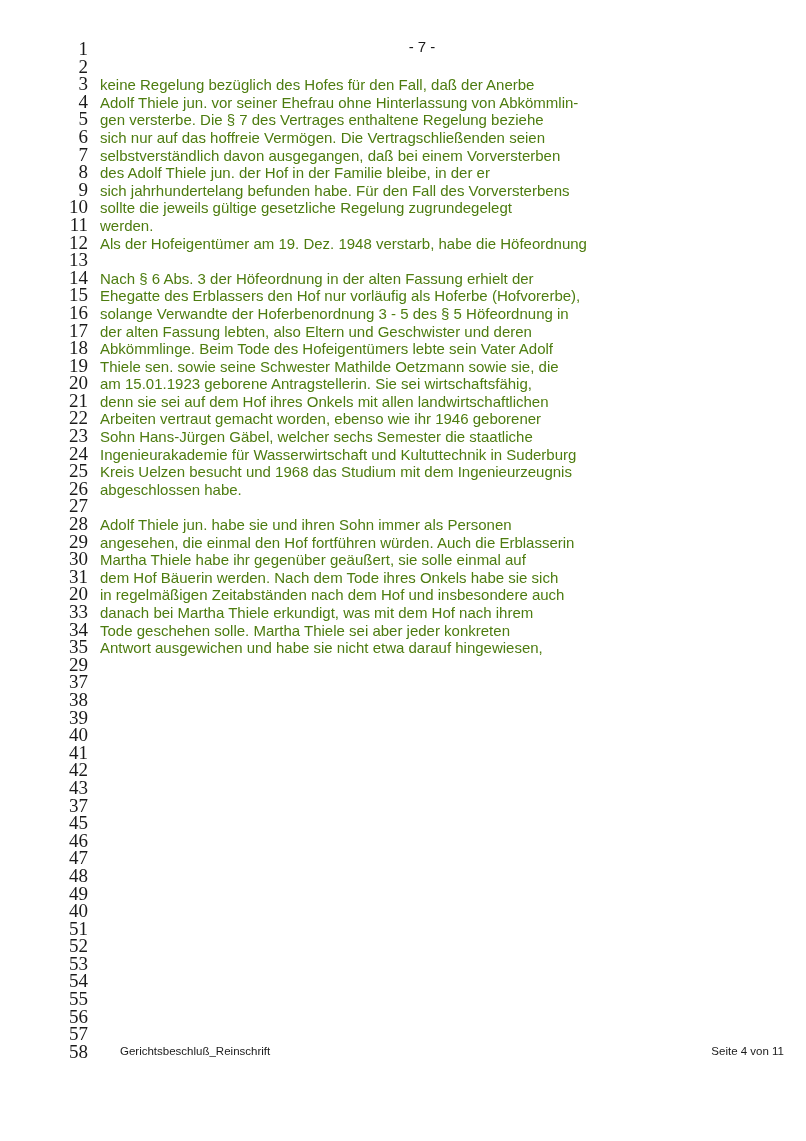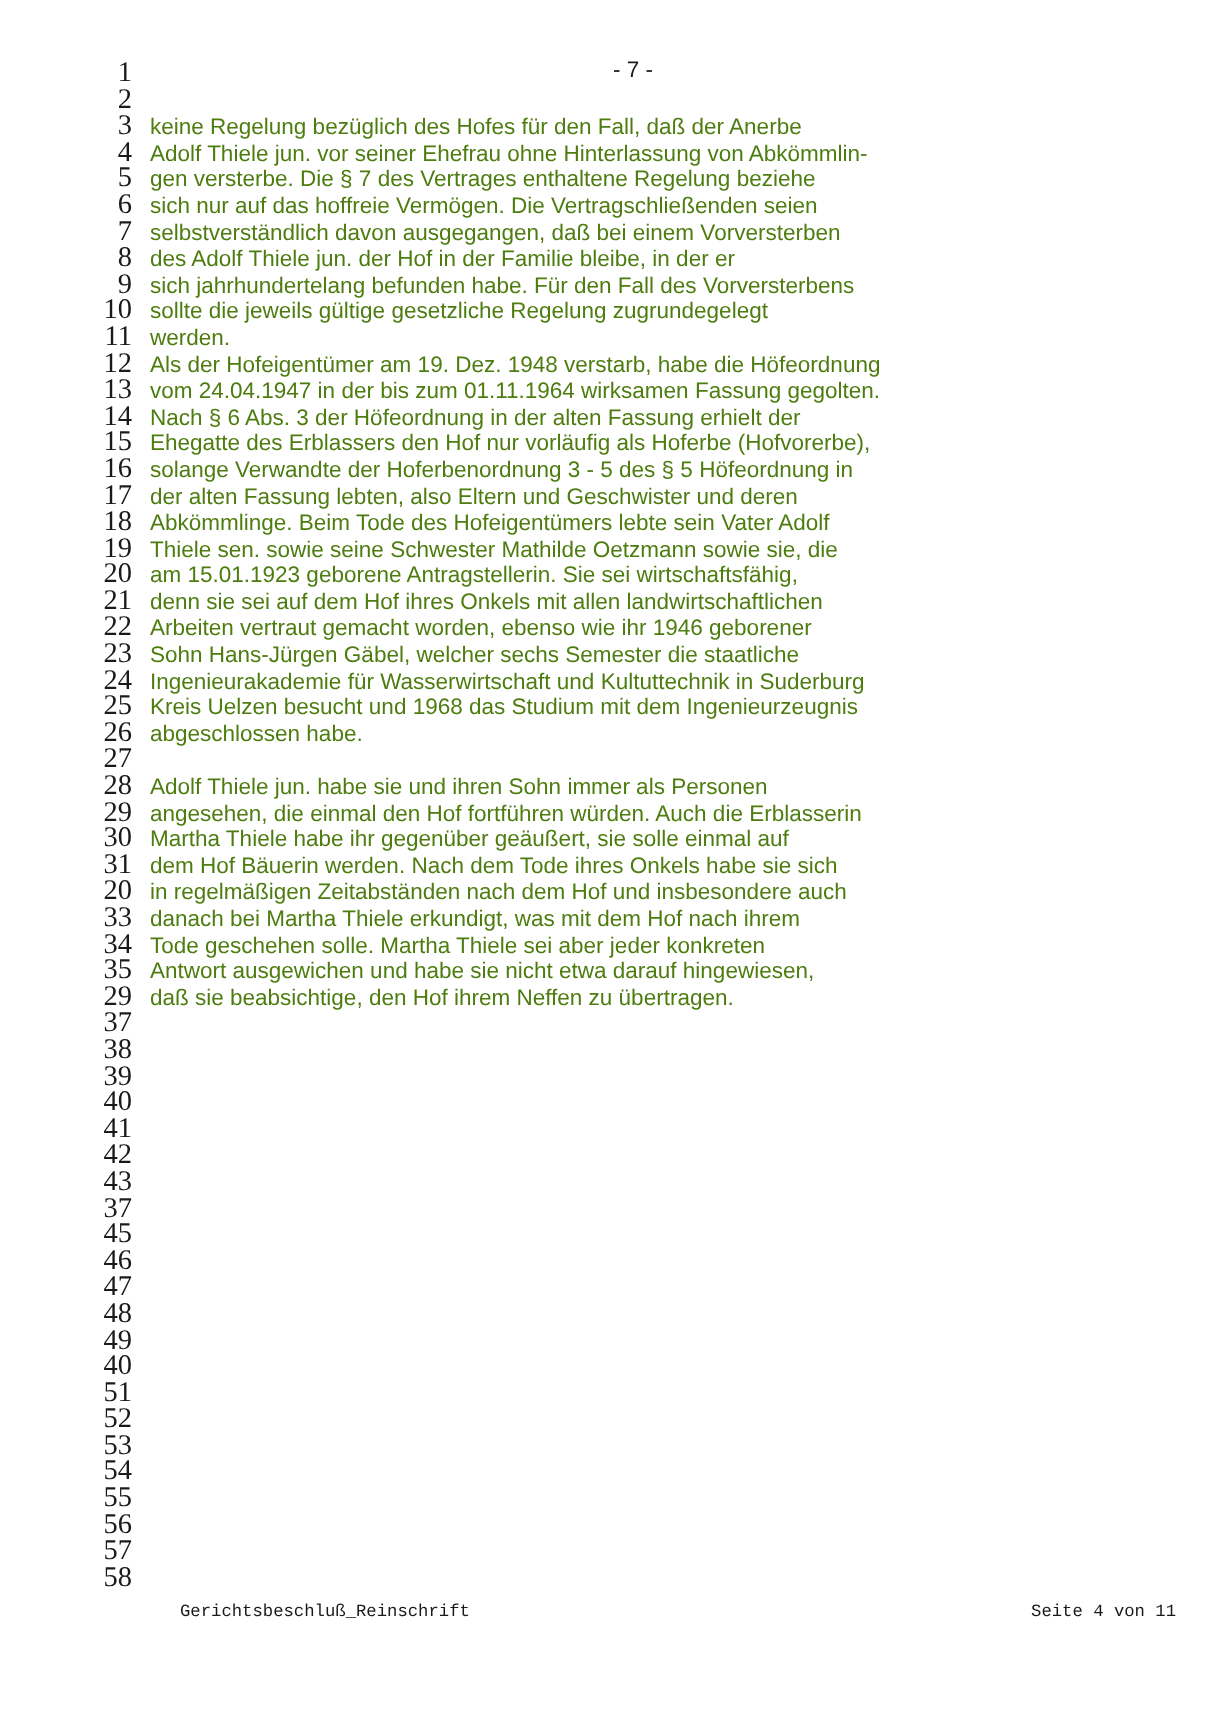--- a/index.html
+++ b/index.html
@@ -50,26 +50,26 @@
   .line-text {
     margin-left: 12px;
     font-family: "Liberation Sans", sans-serif;
     font-size: 15px;
     line-height: 17.6px;
     color: #4d7c0f;
     white-space: pre;
   }
   .page-footer {
     position: absolute;
-    top: 1068px;
+    top: 1045px;
     left: 120px;
     right: 22px;
     display: flex;
     justify-content: space-between;
-    font-family: Liberation Mono, monospace;
+    font-family: Liberation Sans, sans-serif;
     font-size: 11.5px;
     color: #1a1a1a;
   }
 </style>
 </head>
 <body>
 
 <div class="page">
 
   <div class="page-header">- 7 -</div>
@@ -118,21 +118,20 @@
       <div class="line-row">
         <span class="line-num">11</span>
         <span class="line-text">werden.</span>
       </div>
       <div class="line-row">
         <span class="line-num">12</span>
         <span class="line-text">Als der Hofeigentümer am 19. Dez. 1948 verstarb, habe die Höfeordnung</span>
       </div>
       <div class="line-row">
         <span class="line-num">13</span>
-        <span class="line-text">vom 24.04.1947 in der bis zum 01.11.1964 wirksamen Fassung gegolten.</span>
       </div>
       <div class="line-row">
         <span class="line-num">14</span>
         <span class="line-text">Nach § 6 Abs. 3 der Höfeordnung in der alten Fassung erhielt der</span>
       </div>
       <div class="line-row">
         <span class="line-num">15</span>
         <span class="line-text">Ehegatte des Erblassers den Hof nur vorläufig als Hoferbe (Hofvorerbe),</span>
       </div>
       <div class="line-row">
@@ -210,21 +209,20 @@
       <div class="line-row">
         <span class="line-num">34</span>
         <span class="line-text">Tode geschehen solle. Martha Thiele sei aber jeder konkreten</span>
       </div>
       <div class="line-row">
         <span class="line-num">35</span>
         <span class="line-text">Antwort ausgewichen und habe sie nicht etwa darauf hingewiesen,</span>
       </div>
       <div class="line-row">
         <span class="line-num">29</span>
-        <span class="line-text">daß sie beabsichtige, den Hof ihrem Neffen zu übertragen.</span>
       </div>
       <div class="line-row">
         <span class="line-num">37</span>
         <span class="line-text"></span>
       </div>
       <div class="line-row">
         <span class="line-num">38</span>
         <span class="line-text"></span>
       </div>
       <div class="line-row">

